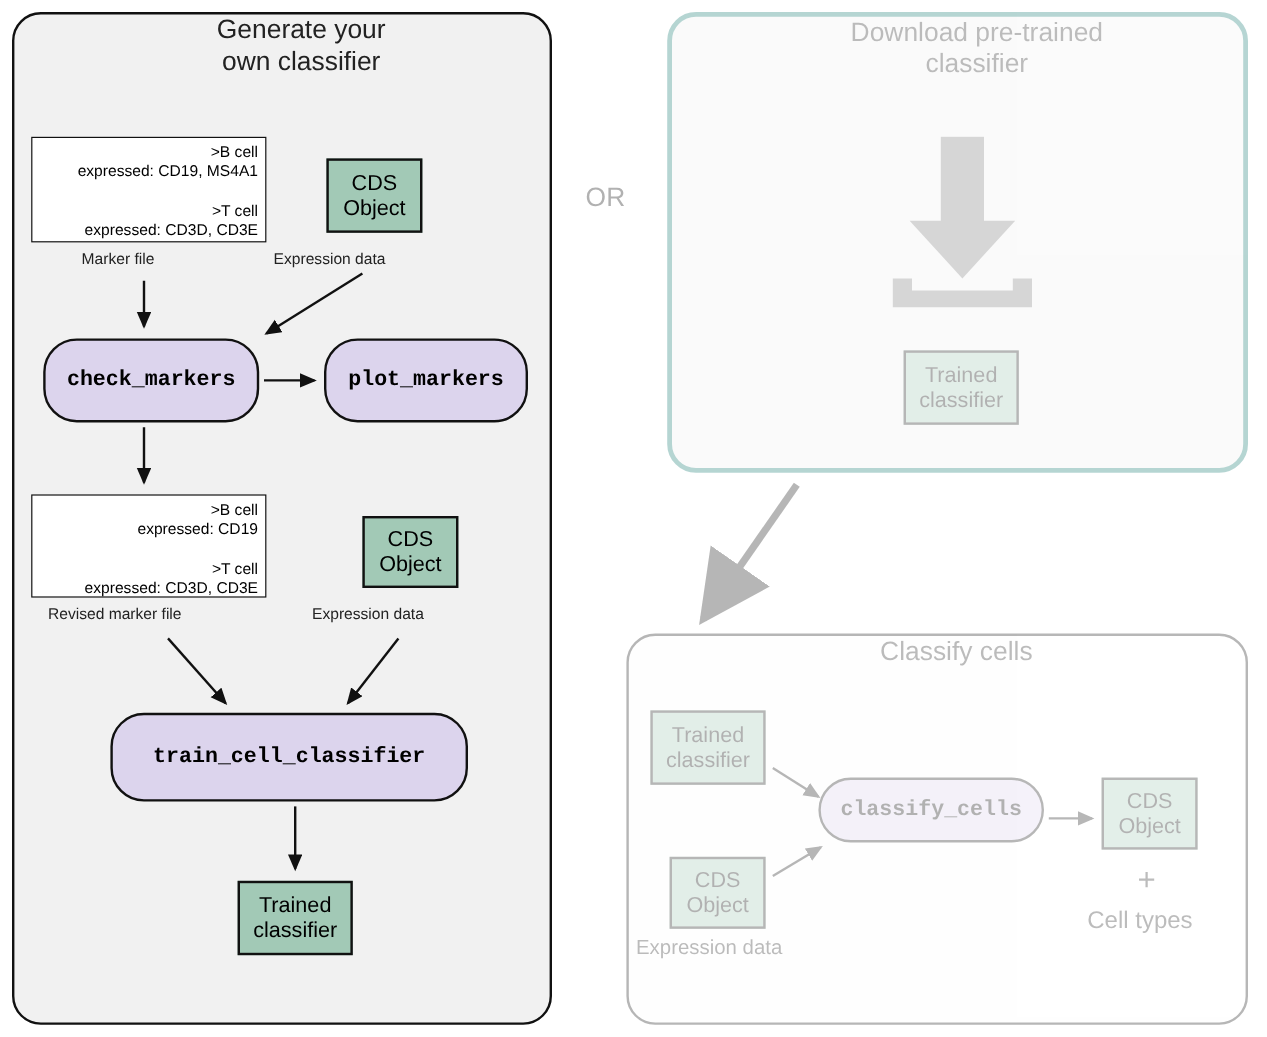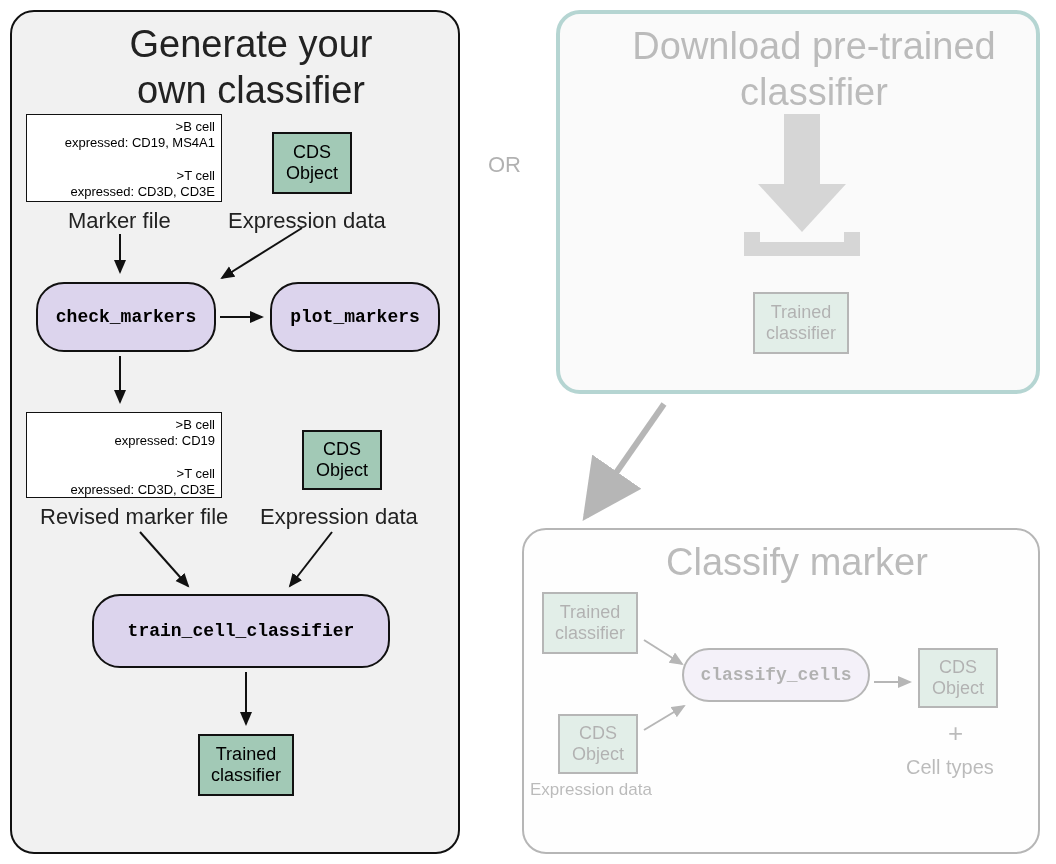--- a/index.html
+++ b/index.html
@@ -42,25 +42,25 @@
     left: 522px;
     top: 528px;
     width: 518px;
     height: 326px;
     background: #fefefe;
     border: 2px solid #111;
     opacity: 0.30;
   }
   .title {
     text-align: center;
-    font-size: 38px;
+    font-size: 22px;
     font-weight: 400;
     color: #222;
     line-height: 1.2;
-    margin-top: 10px;
+    margin-top: 0;
     padding-left: 32px;
   }
   .node-func {
     position: absolute;
     background: #dcd4ed;
     border: 2px solid #111;
     border-radius: 28px;
     display: flex;
     align-items: center;
     justify-content: center;
@@ -91,21 +91,21 @@
     font-family: Liberation Sans, sans-serif;
     font-size: 13px;
     white-space: pre;
     padding: 4px 6px;
     box-sizing: border-box;
     line-height: 1.25;
     text-align: right;
   }
   .caption {
     position: absolute;
-    font-size: 22px;
+    font-size: 13px;
     color: #222;
     text-align: center;
   }
   .plus {
     position: absolute;
     font-size: 26px;
     color: #222;
   }
   .or-label {
     position: absolute;
@@ -211,21 +211,21 @@
   <svg class="overlay" width="1056" height="864" style="opacity:0.30">
     <defs>
       <marker id="ah2" markerWidth="12" markerHeight="12" refX="9" refY="5" orient="auto">
         <path d="M0,0 L10,5 L0,10 Z" fill="#111"></path>
       </marker>
     </defs>
     <line x1="664" y1="404" x2="586" y2="516" stroke="#111" stroke-width="6" marker-end="url(#ah2)"></line>
   </svg>
 
   <div class="panel right-bottom-panel">
-    <div class="title">Classify marker</div>
+    <div class="title">Classify cells</div>
 
     <div class="node-box" style="left:18px; top:62px; width:96px; height:62px; white-space:pre-line;">Trained
 classifier</div>
 
     <div class="node-box" style="left:34px; top:184px; width:80px; height:60px; white-space:pre-line;">CDS
 Object</div>
     <div class="caption" style="left:6px; top:250px; font-size:17px;">Expression data</div>
 
     <div class="node-func" style="left:158px; top:118px; width:188px; height:54px;">classify_cells</div>
 

